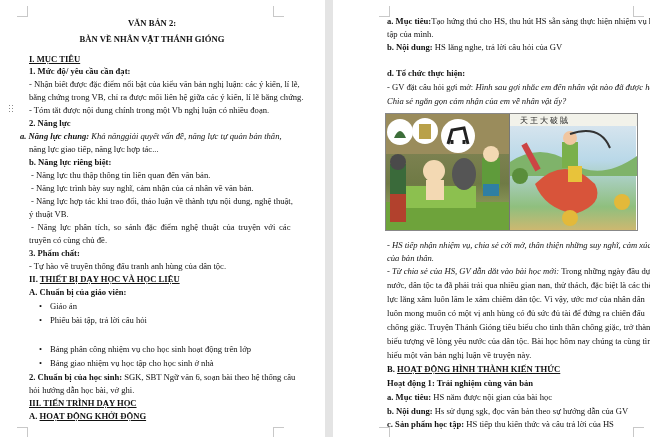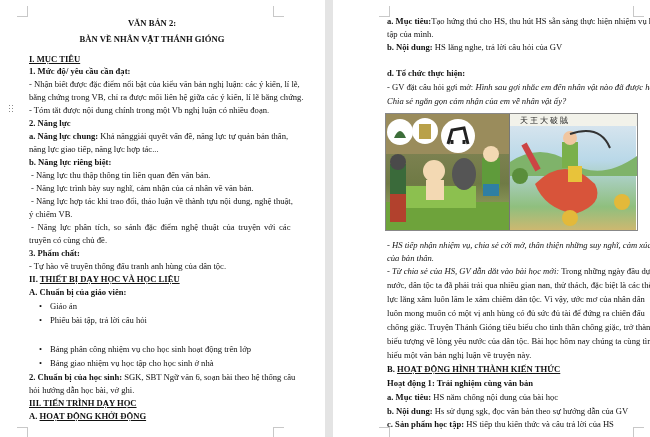--- a/index.html
+++ b/index.html
@@ -41,27 +41,27 @@
 
   <div class="line b center" style="left:27px;width:250px;top:18px;">VĂN BẢN 2:</div>
   <div class="line b center" style="left:27px;width:250px;top:34px;">BÀN VỀ NHÂN VẬT THÁNH GIÓNG</div>
 
   <div class="line b u" style="left:29px;top:54px;">I. MỤC TIÊU</div>
   <div class="line b" style="left:29px;top:66px;">1. Mức độ/ yêu cầu cần đạt:</div>
   <div class="line" style="left:29px;top:79px;">- Nhận biết được đặc điểm nổi bật của kiểu văn bản nghị luận: các ý kiến, lí lẽ,</div>
   <div class="line" style="left:29px;top:92px;">bằng chứng trong VB, chỉ ra được mối liên hệ giữa các ý kiến, lí lẽ bằng chứng.</div>
   <div class="line" style="left:29px;top:105px;">- Tóm tắt được nội dung chính trong một Vb nghị luận có nhiều đoạn.</div>
   <div class="line b" style="left:29px;top:118px;">2. Năng lực</div>
-  <div class="line" style="left:29px;top:131px;"><span class="b">a. Năng lực chung:</span><span> Khả nănggiải quyết vấn đề, năng lực tự quản bản thân,</span></div>
+  <div class="line" style="left:20px;top:131px;font-style:italic;"><span class="b">a. Năng lực chung:</span><span> Khả nănggiải quyết vấn đề, năng lực tự quản bản thân,</span></div>
   <div class="line" style="left:29px;top:144px;">năng lực giao tiếp, năng lực hợp tác...</div>
   <div class="line b" style="left:29px;top:157px;">b. Năng lực riêng biệt:</div>
   <div class="line" style="left:31px;top:170px;">- Năng lực thu thập thông tin liên quan đến văn bản.</div>
   <div class="line" style="left:31px;top:183px;">- Năng lực trình bày suy nghĩ, cảm nhận của cá nhân về văn bản.</div>
   <div class="line" style="left:31px;top:196px;">- Năng lực hợp tác khi trao đổi, thảo luận về thành tựu nội dung, nghệ thuật,</div>
-  <div class="line" style="left:29px;top:209px;">ý chiếm VB.</div>
+  <div class="line" style="left:29px;top:209px;">ý thuật VB.</div>
   <div class="line" style="left:31px;top:222px;word-spacing:1.6px;">- Năng lực phân tích, so sánh đặc điểm nghệ thuật của truyện với các</div>
   <div class="line" style="left:29px;top:235px;">truyền có cùng chủ đề.</div>
   <div class="line b" style="left:29px;top:248px;">3. Phẩm chất:</div>
   <div class="line" style="left:29px;top:261px;">- Tự hào về truyền thống đấu tranh anh hùng của dân tộc.</div>
   <div class="line b" style="left:29px;top:274px;"><span>II. </span><span class="u">THIẾT BỊ DẠY HỌC VÀ HỌC LIỆU</span></div>
   <div class="line b" style="left:29px;top:287px;">A.  Chuẩn bị của giáo viên:</div>
   <div class="line bullet" style="left:50px;top:301px;">Giáo án</div>
   <div class="line bullet" style="left:50px;top:315px;">Phiếu bài tập, trả lời câu hỏi</div>
   <div class="line bullet" style="left:50px;top:344px;">Bảng phân công nhiệm vụ cho học sinh hoạt động trên lớp</div>
   <div class="line bullet" style="left:50px;top:358px;">Bảng giao nhiệm vụ học tập cho học sinh ở nhà</div>
@@ -130,16 +130,16 @@
   <div class="line i" style="left:54px;top:253px;">của bản thân.</div>
   <div class="line" style="left:54px;top:266px;"><span class="i">- Từ chia sẻ của HS, GV dẫn dắt vào bài học mới:</span><span> Trong những ngày đầu dựng</span></div>
   <div class="line" style="left:54px;top:280px;">nước, dân tộc ta đã phải trải qua nhiều gian nan, thử thách, đặc biệt là các thế</div>
   <div class="line" style="left:54px;top:294px;">lực lắng xâm luôn lăm le xâm chiếm dân tộc. Vì vậy, ước mơ của nhân dân</div>
   <div class="line" style="left:54px;top:308px;">luôn mong muốn có một vị anh hùng có đủ sức đủ tài để đứng ra chiến đấu</div>
   <div class="line" style="left:54px;top:322px;">chống giặc. Truyện Thánh Gióng  tiêu biểu cho tinh thần chống giặc, trở thành</div>
   <div class="line" style="left:54px;top:336px;">biểu tượng về lòng yêu nước của dân tộc. Bài học hôm nay chúng ta cùng tìm</div>
   <div class="line" style="left:54px;top:350px;">hiểu một văn bản nghị luận về truyện này.</div>
   <div class="line b" style="left:54px;top:364px;"><span>B. </span><span class="u">HOẠT ĐỘNG HÌNH THÀNH KIẾN THỨC</span></div>
   <div class="line b" style="left:54px;top:378px;">Hoạt động 1: Trải nghiệm cùng văn bản</div>
-  <div class="line" style="left:54px;top:392px;"><span class="b">a. Mục tiêu:</span><span> HS nắm chống nội dung của bài học</span></div>
+  <div class="line" style="left:54px;top:392px;"><span class="b">a. Mục tiêu:</span><span> HS nắm được nội gian của bài học</span></div>
   <div class="line" style="left:54px;top:406px;"><span class="b">b. Nội dung:</span><span> Hs sử dụng sgk, đọc văn bản theo sự hướng dẫn của GV</span></div>
   <div class="line" style="left:54px;top:419px;"><span class="b">c. Sản phẩm học tập:</span><span> HS tiếp thu kiến thức và câu trả lời của HS</span></div>
 </div>
 
 </body></html>

